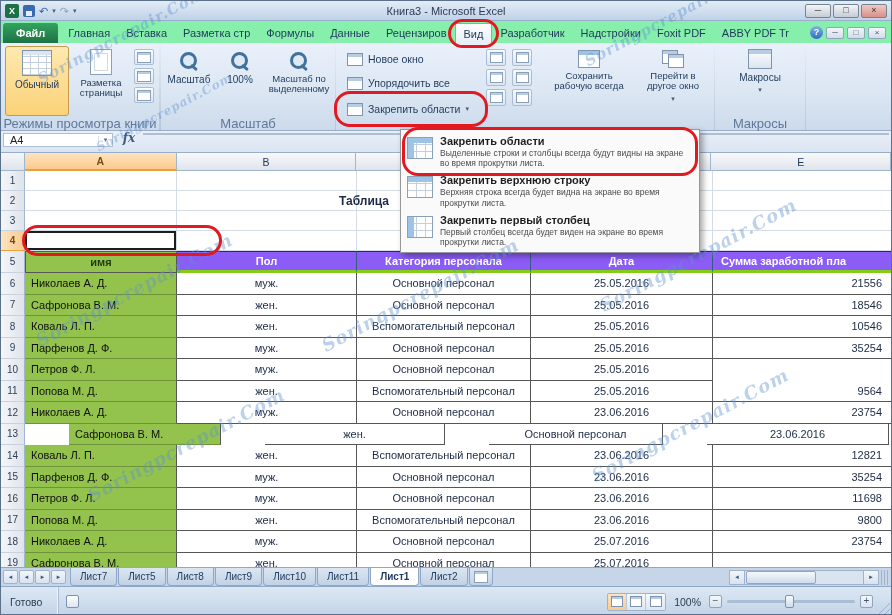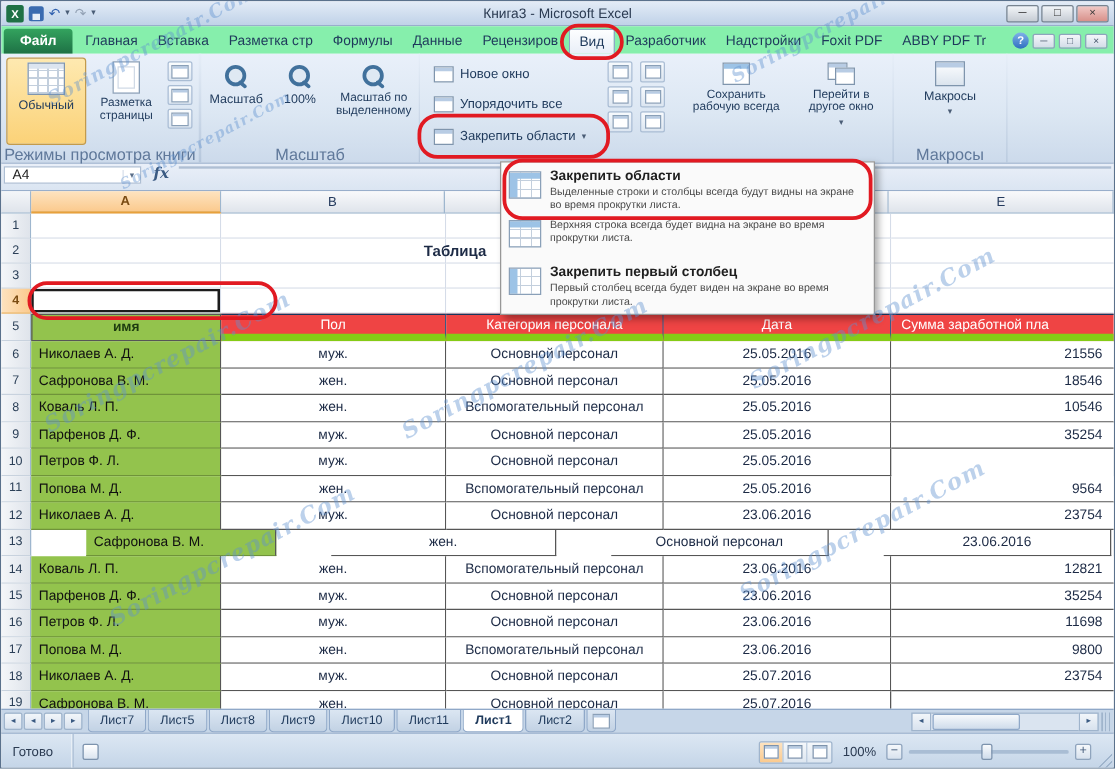--- a/index.html
+++ b/index.html
@@ -79,21 +79,21 @@
   .chead.sel { background:linear-gradient(#fde3c0,#fbca8e); border-bottom:2px solid #e8a13c; color:#7a4b12; font-weight:bold; }
   .c0{width:152px}.c1{width:180px}.c2{width:174px}.c3{width:182px}.c4{width:180px}
   .gridrows { position:relative; height:396px; overflow:hidden; background:#fff; }
   .grow { display:flex; }
   .rnum { width:24px; display:flex; align-items:center; justify-content:center; font-size:10px; color:#2c4058; background:linear-gradient(90deg,#f4f6f9,#dfe4eb); border-right:1px solid #9eb6ce; border-bottom:1px solid #c8d2de; flex:0 0 auto; }
   .rnum.sel { background:linear-gradient(90deg,#fde3c0,#fbca8e); font-weight:bold; color:#7a4b12; border-bottom-color:#e8a13c; }
   .cell { display:flex; align-items:center; font-size:11px; flex:0 0 auto; position:relative; }
   .ecell { border-right:1px solid #d5dce8; border-bottom:1px solid #d5dce8; background:#fff; }
   .a4 { box-shadow: inset 0 0 0 2px #1c1c1c; background:#fff; }
   .hgreen { background:#93c34d; color:#1d3a10; font-weight:bold; justify-content:center; border:1px solid #565656; }
-  .hnavy { background:#ef4444; color:#fff; font-weight:normal; justify-content:center; border-right:1px solid #3b5a85; border-bottom:6px solid #84cc16; border-top:1px solid #17365d; white-space:nowrap; overflow:hidden; }
+  .hnavy { background:#8b5cf6; color:#fff; font-weight:bold; justify-content:center; border-right:1px solid #3b5a85; border-bottom:3px solid #84cc16; border-top:1px solid #17365d; white-space:nowrap; overflow:hidden; }
   .hnavy.cut { justify-content:flex-start; padding-left:8px; }
   .ngreen { background:#93c34d; color:#101010; justify-content:flex-start; padding-left:6px; border-right:1px solid #565656; border-bottom:1px solid #6f933a; white-space:nowrap; overflow:hidden; }
   .dcell { color:#1c2a45; justify-content:center; background:#fff; border-right:1px solid #565656; border-bottom:1px solid #565656; white-space:nowrap; overflow:hidden; }
   .numcell { justify-content:flex-end; padding-right:10px; }
   .sheet-title { position:absolute; left:338px; top:23px; font-size:12px; font-weight:bold; color:#1c2a45; z-index:1; }
 
   
   .menu { position:absolute; left:399px; top:128px; width:300px; background:#fafafa; border:1px solid #979797; box-shadow:3px 3px 6px rgba(0,0,0,.35); z-index:50; padding:2px; }
   .menu-item { display:flex; gap:7px; padding:3px 4px; min-height:38px; position:relative; }
   .mi-icon { width:26px; height:22px; background:#fff; border:1px solid #8aa0b8; flex:0 0 auto; margin-top:2px;
@@ -502,20 +502,21 @@
         <span class="mi-icon v0"></span>
         <div class="mi-text">
           <div class="mi-title">Закрепить области</div>
           <div class="mi-desc">Выделенные строки и столбцы всегда будут видны на экране во время прокрутки листа.</div>
         </div>
         <span class="annot" style="inset: -5px -1px;"></span>
       </div>
       <div class="menu-item">
         <span class="mi-icon v1"></span>
         <div class="mi-text">
+          <div class="mi-title">Закрепить верхнюю строку</div>
           <div class="mi-desc">Верхняя строка всегда будет видна на экране во время прокрутки листа.</div>
         </div>
       </div>
       <div class="menu-item">
         <span class="mi-icon v2"></span>
         <div class="mi-text">
           <div class="mi-title">Закрепить первый столбец</div>
           <div class="mi-desc">Первый столбец всегда будет виден на экране во время прокрутки листа.</div>
         </div>
       </div>

